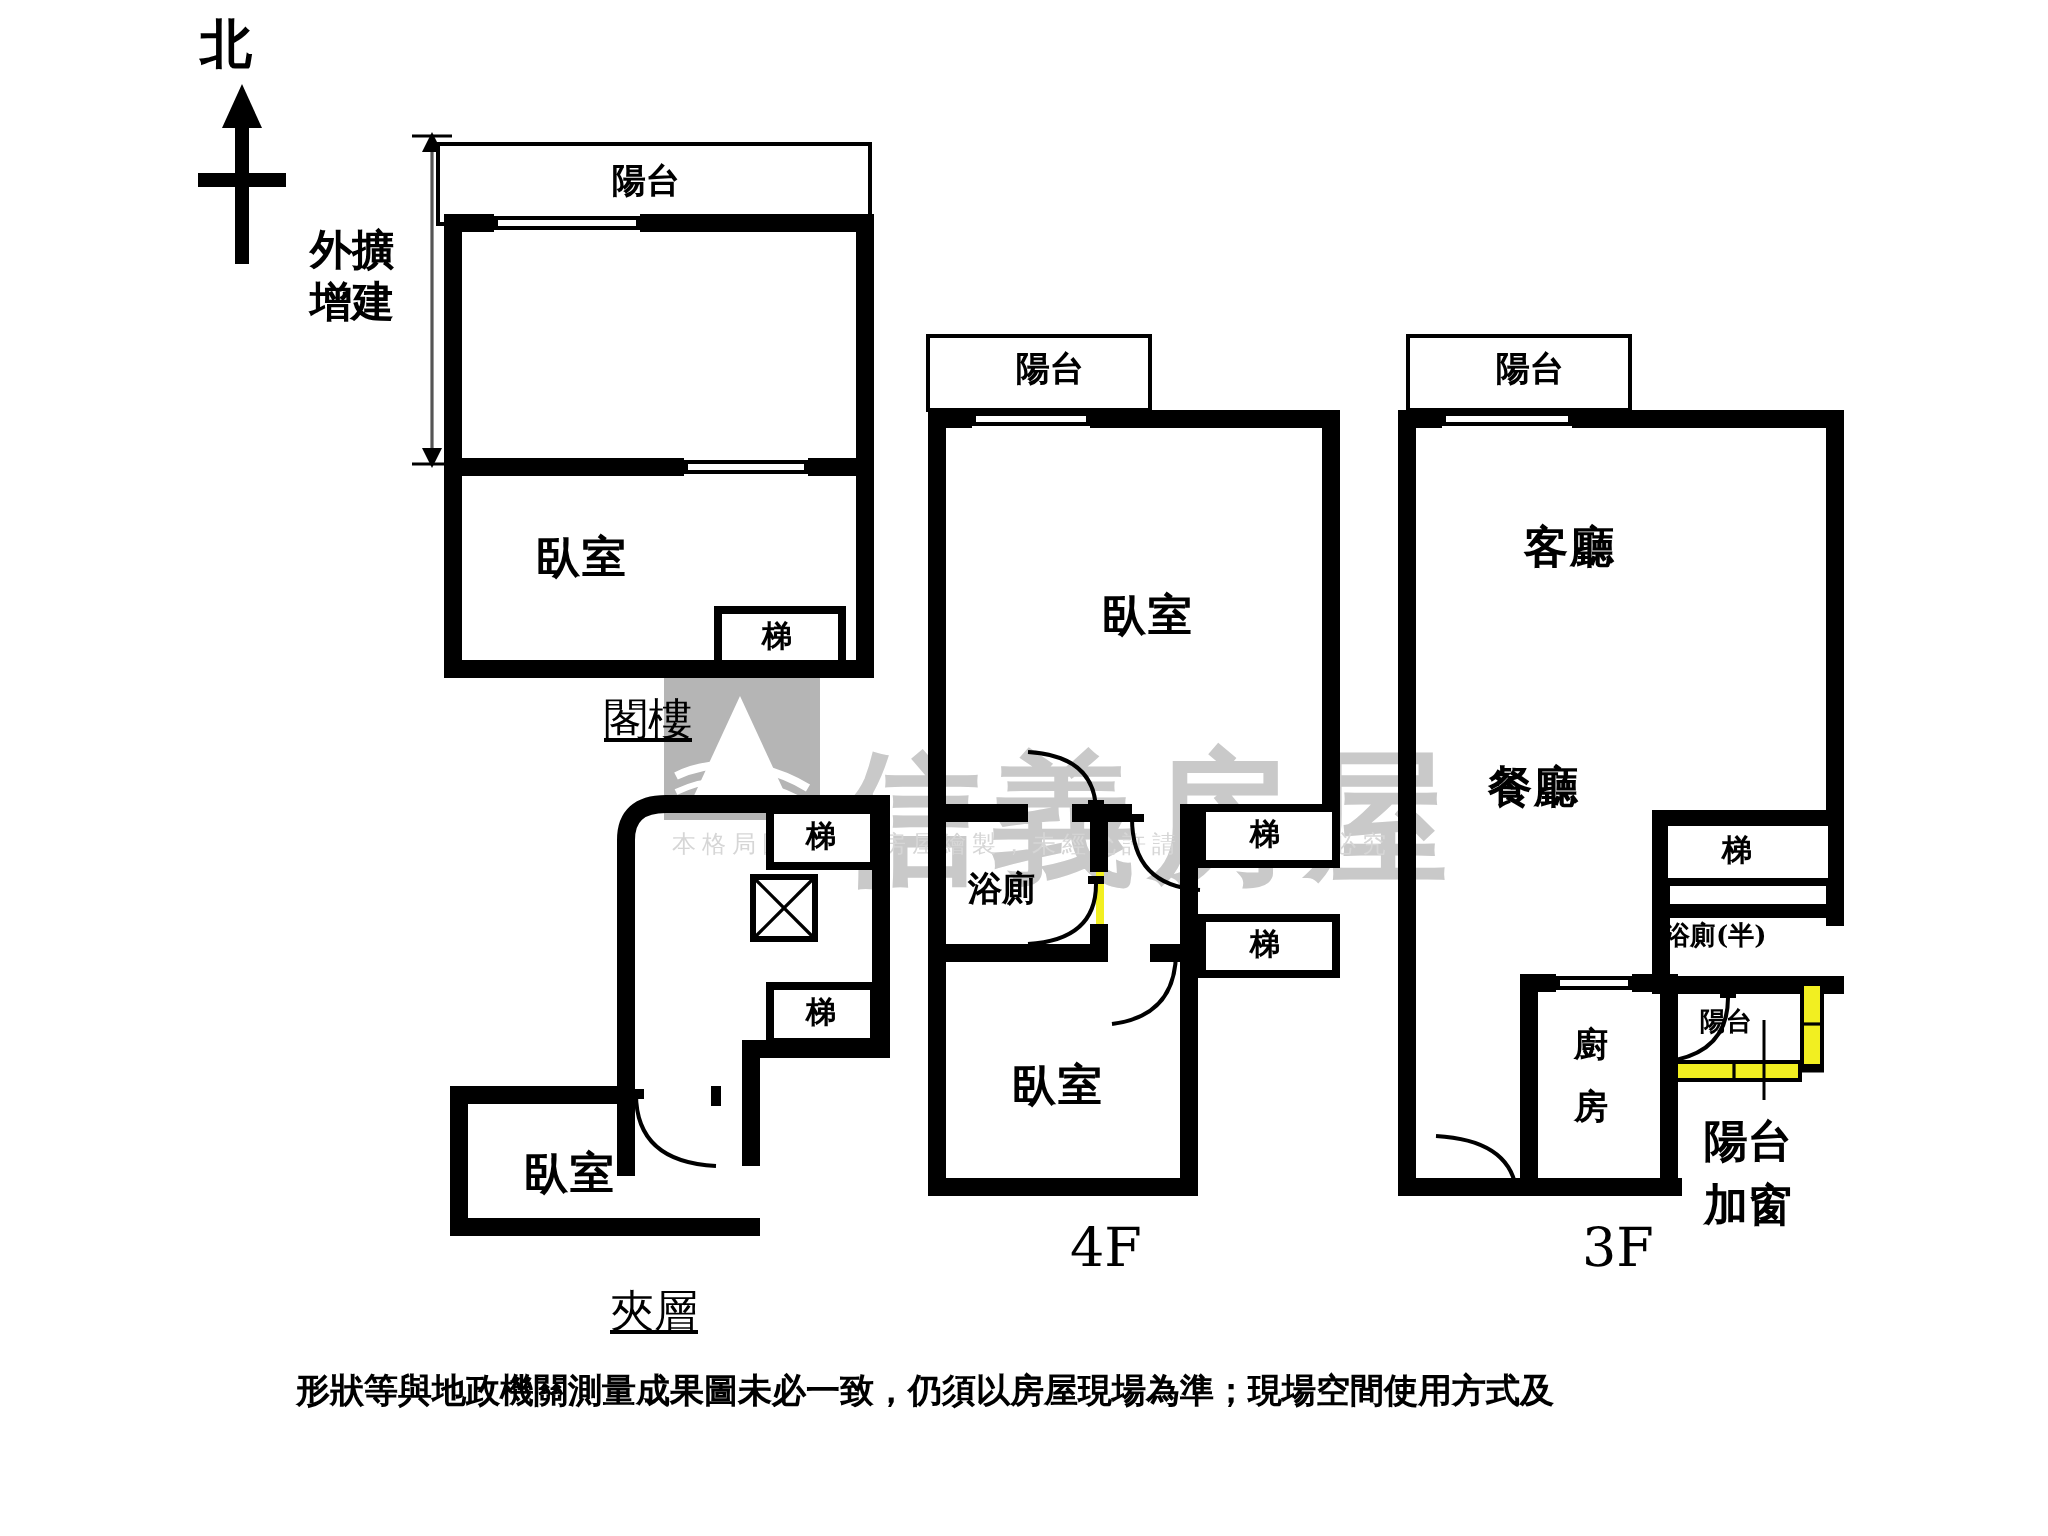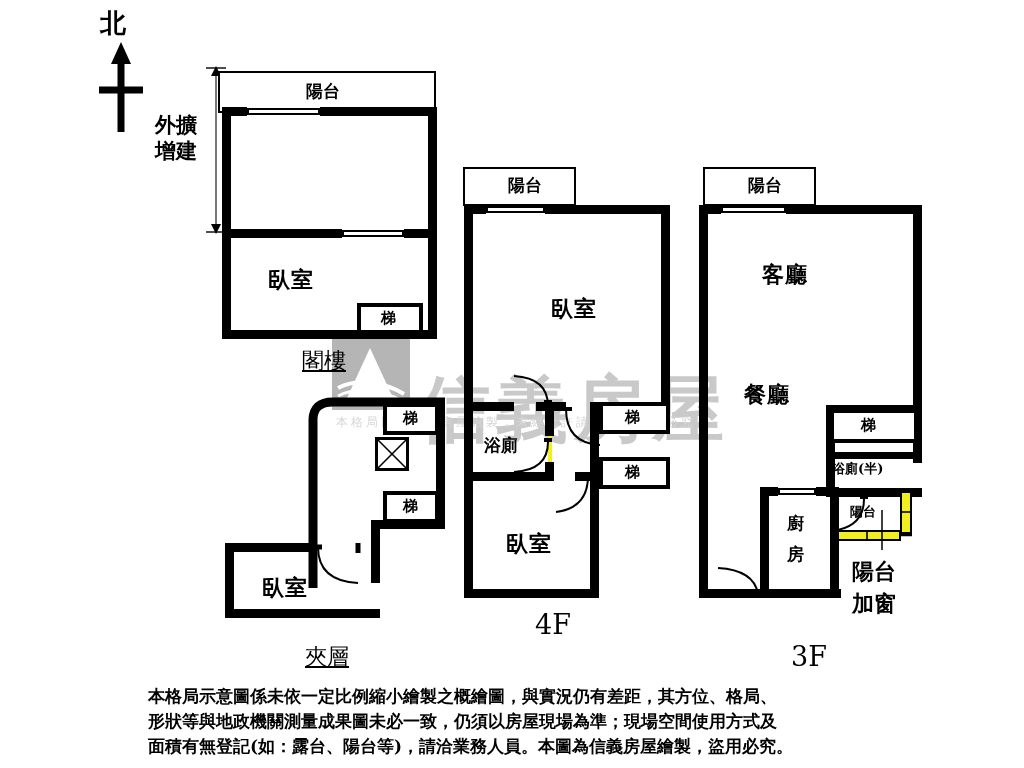--- a/index.html
+++ b/index.html
@@ -257,22 +257,20 @@
       <path class="doorarc" d="M4 0 Q40 2 44 26"></path>
       <line x1="0" y1="24" x2="8" y2="24" stroke="#000" stroke-width="5"></line>
       <line x1="40" y1="24" x2="48" y2="24" stroke="#000" stroke-width="5"></line>
     </svg>
 
     <div class="lbl cjk" style="left:852px;top:555px;font-size:22px;line-height:32px;font-weight:700;text-align:center;">
       <div>陽台</div>
       <div>加窗</div>
     </div>
 
-    <div class="lbl floor-label" style="left:791px;top:611px;margin-top:32px;">3F</div>
+    <div class="lbl floor-label" style="left:791px;top:611px;">3F</div>
   </div>
 
   <div class="disc" style="left:148px;top:684px;width:790px;">
-    <div>本格局示意圖係未依一定比例縮小繪製之概繪圖，與實況仍有差距，其方位、格局、</div>
     <div>形狀等與地政機關測量成果圖未必一致，仍須以房屋現場為準；現場空間使用方式及</div>
-    <div>面積有無登記(如：露台、陽台等)，請洽業務人員。本圖為信義房屋繪製，盜用必究。</div>
   </div>
 
 </div>
 
 </body></html>

